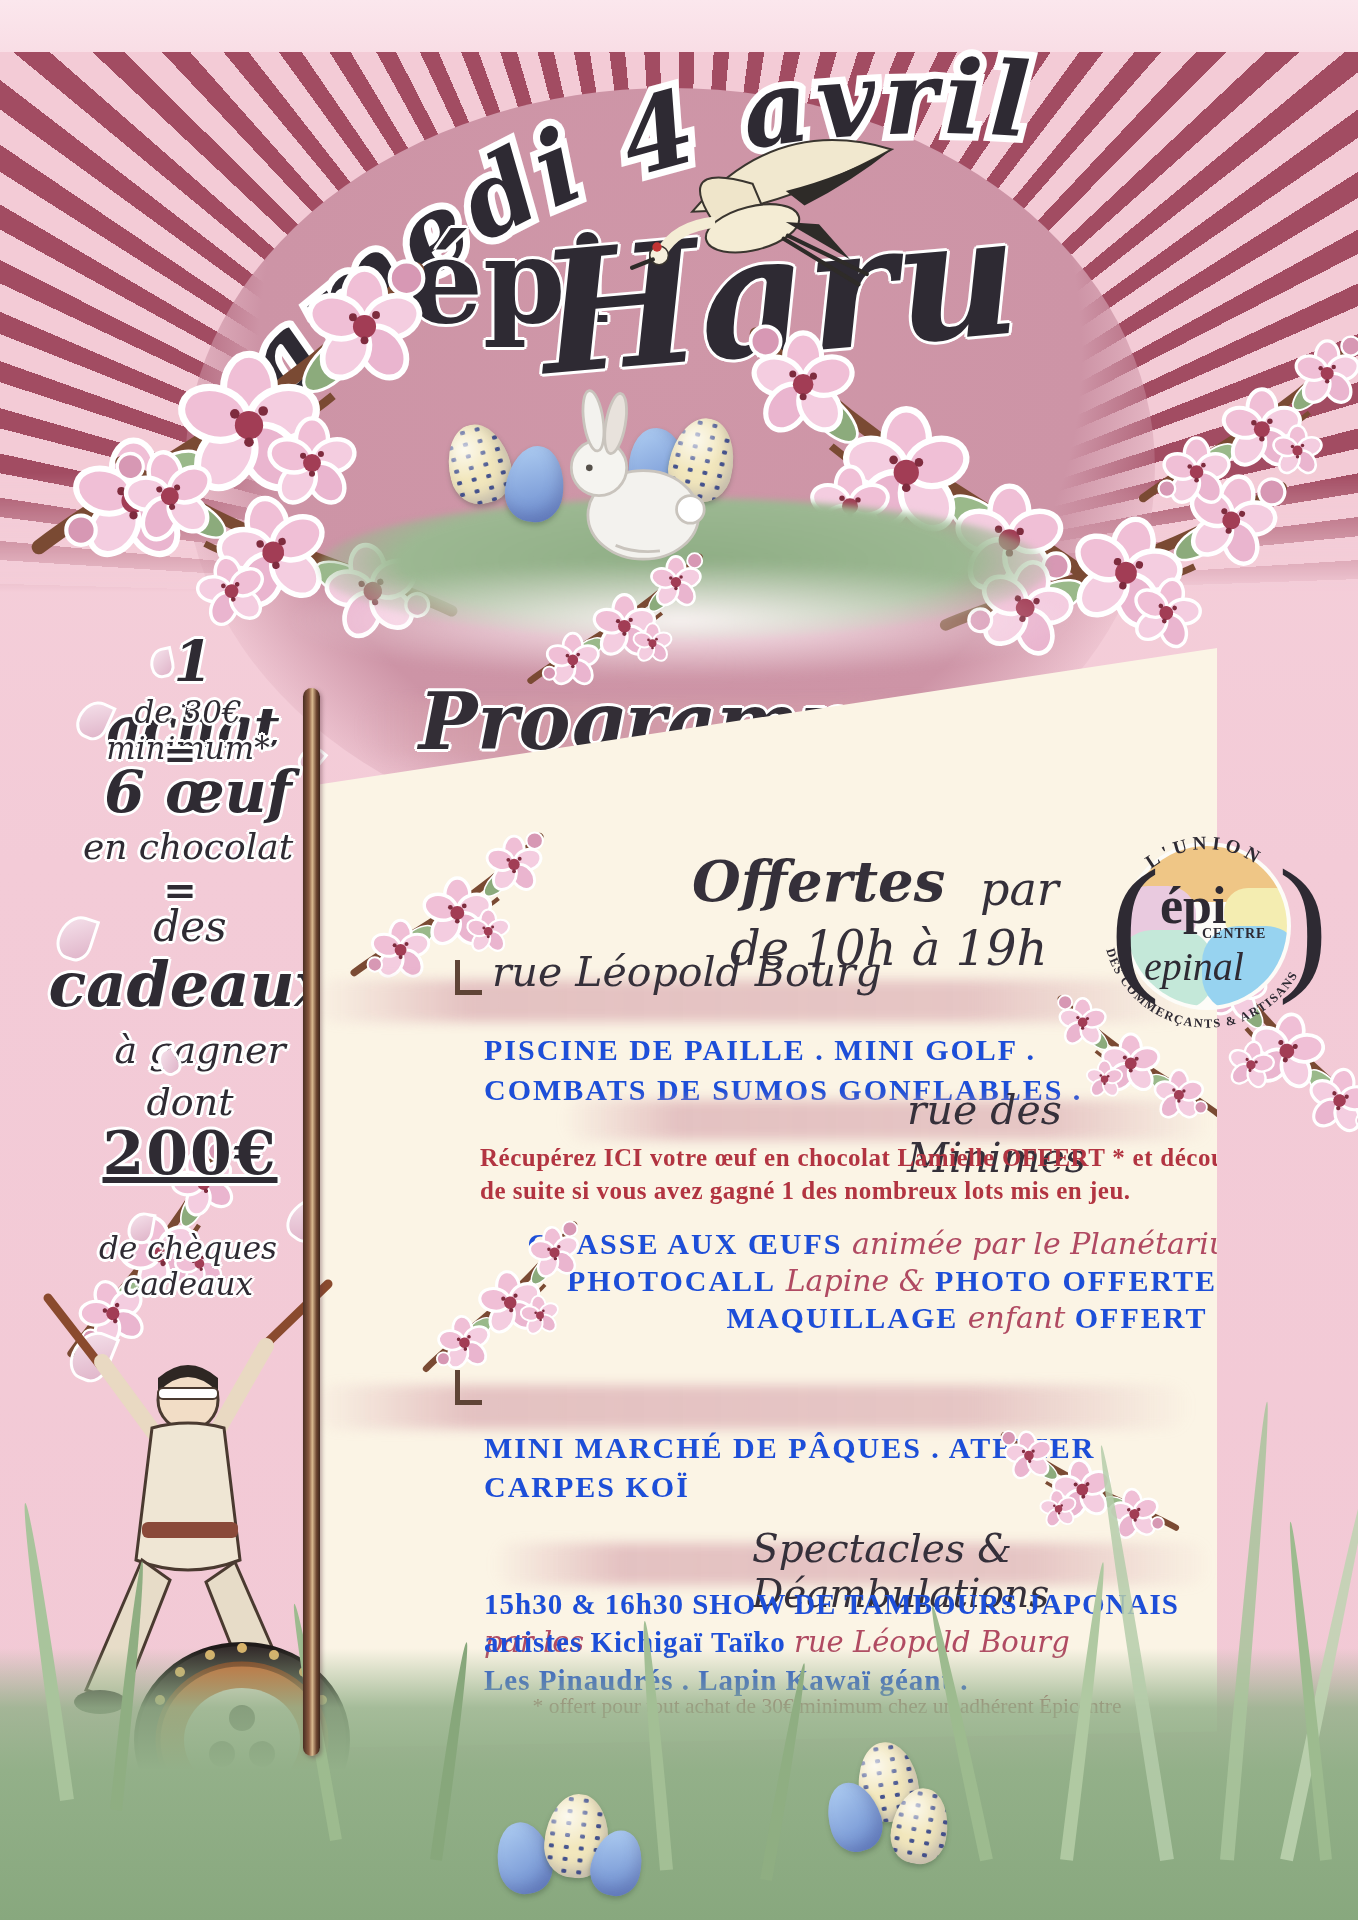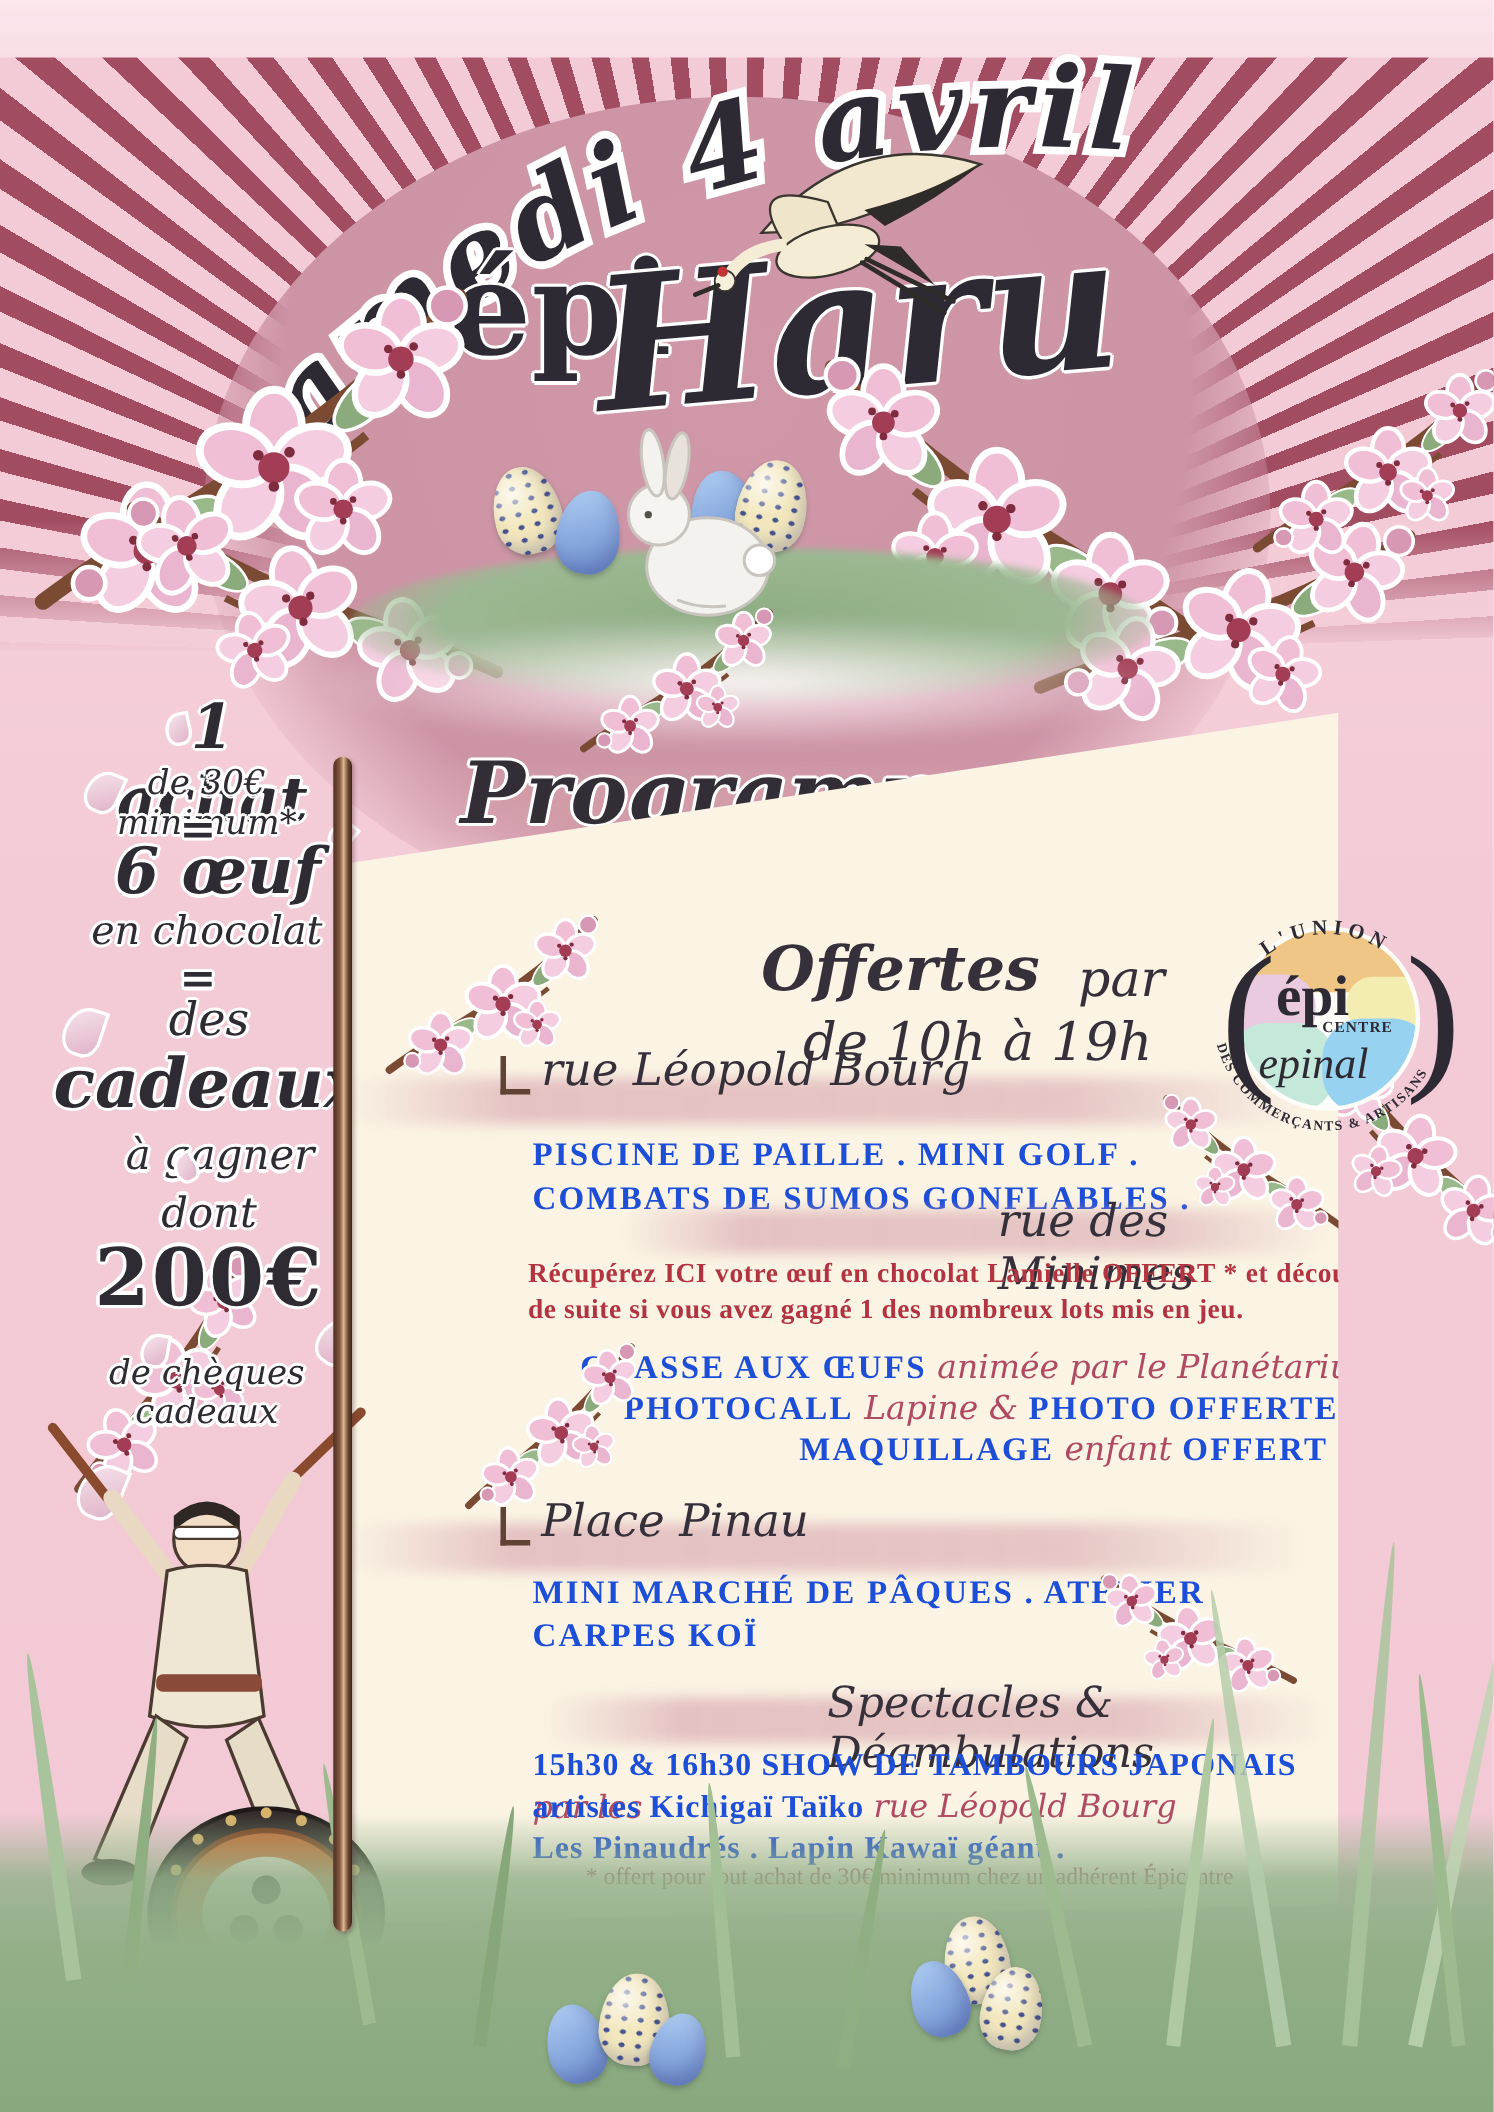--- a/index.html
+++ b/index.html
@@ -38,21 +38,21 @@
   .o1{left:78px;top:628px;width:230px;font-size:56px;font-style:italic;font-weight:700;}
   .o2{left:58px;top:694px;width:260px;font-size:31px;font-style:italic;}
   .oeq1{left:140px;top:730px;width:80px;font-size:40px;font-weight:700;}
   .o3{left:88px;top:758px;width:220px;font-size:58px;font-style:italic;font-weight:700;}
   .o4{left:68px;top:826px;width:240px;font-size:36px;font-style:italic;}
   .oeq2{left:140px;top:866px;width:80px;font-size:40px;font-weight:700;}
   .o5{left:110px;top:902px;width:160px;font-size:42px;font-style:italic;}
   .o6{left:45px;top:948px;width:290px;font-size:62px;font-style:italic;font-weight:700;}
   .o7{left:90px;top:1028px;width:220px;font-size:38px;font-style:italic;}
   .o8{left:110px;top:1080px;width:160px;font-size:38px;font-style:italic;}
-  .o9{left:60px;top:1118px;width:260px;font-size:72px;font-weight:600;letter-spacing:2px;}
+  .o9{left:60px;top:1118px;width:260px;font-size:60px;font-weight:600;letter-spacing:2px;text-decoration:underline;}
   .o10{left:38px;top:1230px;width:300px;font-size:31px;font-style:italic;}
 
   .petal{position:absolute;background:linear-gradient(145deg,#f6e3ec,#dfb3c8);
     border:3px solid #fff;border-radius:78% 0 55% 55%;}
 
   
   .panel{left:312px;top:648px;width:905px;height:1100px;background:#fbf4e5;
     clip-path:polygon(0 12.5%,100% 0,100% 98.5%,0 100%);
     box-shadow:0 6px 18px rgba(120,60,80,.25);}
   .pole{left:303px;top:688px;width:17px;height:1068px;border-radius:9px;
@@ -258,21 +258,20 @@
       <div><span class="caps">CHASSE AUX ŒUFS</span><span class="rose-it"> animée par le Planétarium</span></div>
       <div><span class="caps">PHOTOCALL</span><span class="rose-it"> Lapine &amp; </span><span class="caps">PHOTO OFFERTE</span></div>
       <div style="margin-left:150px"><span class="caps">MAQUILLAGE</span><span class="rose-it"> enfant </span><span class="caps">OFFERT</span></div>
     </div>
     <svg class="sprig" style="left:95px;top:570px;width:185px;height:150px;transform:rotate(-8deg)" viewBox="0 0 200 160">
         <use href="#blossom"></use>
       </svg>
 
     <div class="band" style="left:0;top:737px;width:880px;height:44px"></div>
     <div class="bracket" style="left:143px;top:722px"></div>
-    <div class="script sec-title" style="left:180px;top:710px">Place Pinau</div>
     <div class="caps sec-line" style="left:172px;top:780px">MINI MARCHÉ DE PÂQUES . ATELIER CARPES KOÏ</div>
     <svg class="sprig" style="left:690px;top:760px;width:175px;height:140px;transform:scaleX(-1) rotate(8deg)" viewBox="0 0 200 160">
         <use href="#blossom"></use>
       </svg>
 
     <div class="band" style="left:180px;top:895px;width:720px;height:42px"></div>
     <div class="script sec-title" style="left:440px;top:878px;font-size:39px">Spectacles &amp; Déambulations</div>
     <div class="sec-line" style="left:172px;top:938px;font-size:29px"><span class="caps" style="letter-spacing:1px">15h30 &amp; 16h30 SHOW DE TAMBOURS JAPONAIS</span><span class="rose-it"> par les</span></div>
     <div class="sec-line" style="left:172px;top:976px;font-size:29px"><span class="caps" style="font-weight:600;letter-spacing:1px">artistes Kichigaï Taïko </span><span class="rose-it">rue Léopold Bourg</span></div>
     <div class="caps sec-line" style="left:172px;top:1014px;font-size:29px;font-weight:600;letter-spacing:1px">Les Pinaudrés . Lapin Kawaï géant .</div>

